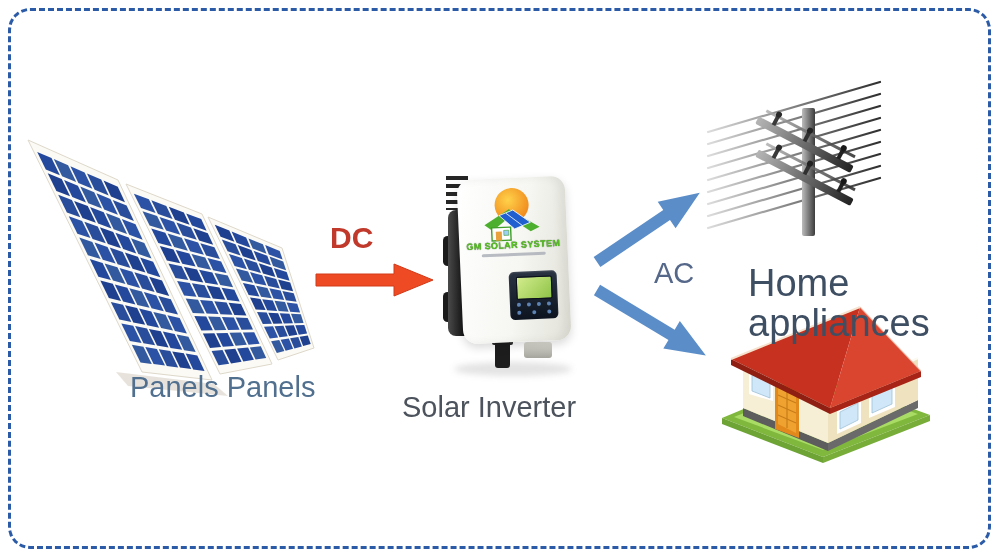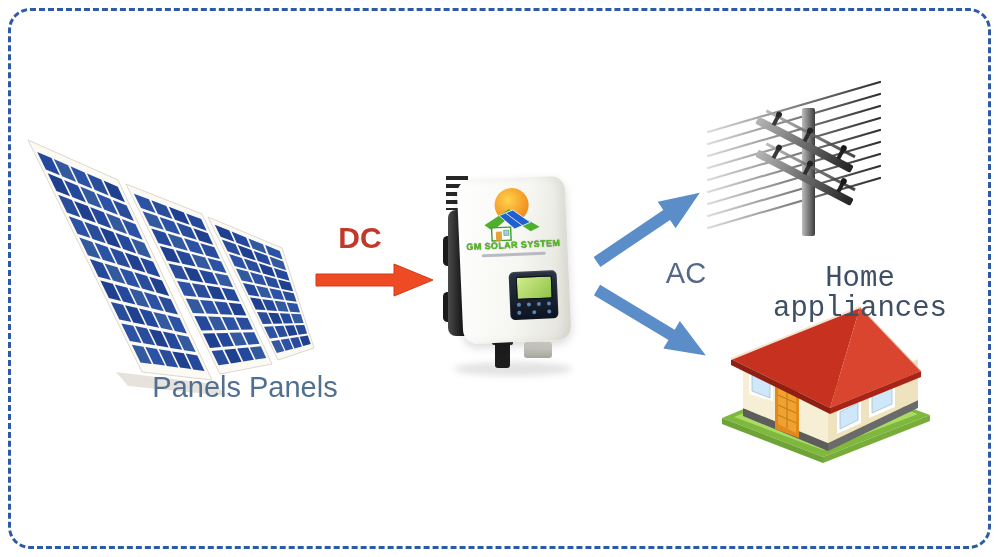--- a/index.html
+++ b/index.html
@@ -5,24 +5,24 @@
   html,body{margin:0;padding:0;background:#fff;}
   .canvas{
     position:relative;width:999px;height:557px;background:#ffffff;overflow:hidden;
     font-family:"Liberation Sans",sans-serif;
   }
   .frame{
     position:absolute;inset:8px;border:3px dashed var(--border,#2b5aa7);
     border-radius:22px;pointer-events:none;
   }
   .abs{position:absolute;}
-  .label{position:absolute;text-align:center;line-height:1.05;}
+  .label{position:absolute;line-height:1.05;}
   .label-panels{left:130px;top:372px;width:230px;font-size:29px;color:var(--name-text,#51708f);}
   .label-inverter{left:402px;top:392px;width:235px;font-size:29px;color:var(--inverter-text,#4d535c);}
-  .label-appliances{left:748px;top:264px;width:224px;font-size:29px;color:var(--appliances-text,#3f4f63);font-family:Liberation Mono, monospace;}
+  .label-appliances{left:748px;top:264px;width:224px;font-size:38px;color:var(--appliances-text,#3f4f63);}
   .label-dc{left:330px;top:222px;width:60px;font-size:30px;font-weight:bold;color:var(--dc-text,#c0392b);}
   .label-ac{left:654px;top:258px;width:64px;font-size:29px;font-weight:normal;color:var(--ac-text,#55688a);}
 
   svg{display:block;overflow:visible;}
   .dc-arrow{left:316px;top:262px;}
   .dc-arrow polygon{fill:var(--dc-arrow,#ee4a23);stroke:#d23a18;stroke-width:1;}
   .ac-arrow polygon{fill:var(--ac-arrow,#5b8dc9);}
   .ac-up{left:597px;top:245px;transform:rotate(-34deg);transform-origin:0 17px;}
   .ac-down{left:597px;top:273px;transform:rotate(31deg);transform-origin:0 17px;}
 
@@ -338,16 +338,17 @@
 
     <polygon points="19,59 148,7 118,108" fill="#c7311f"></polygon>
     <polygon points="148,7 209,71 118,108" fill="#da4530"></polygon>
     <polygon points="19,59 118,108 118,114 19,65" fill="#8f1f12"></polygon>
     <polygon points="209,71 118,108 118,114 209,77" fill="#a82417"></polygon>
     <line x1="19" y1="59" x2="148" y2="7" stroke="#f5e3cf" stroke-width="2"></line>
     <line x1="148" y1="7" x2="209" y2="71" stroke="#f0c9b4" stroke-width="1.2" opacity="0.7"></line>
   </svg>
 
   <div class="label label-panels">Panels Panels</div>
+  <div class="label label-inverter">Solar Inverter</div>
   <div class="label label-appliances">Home appliances</div>
   <div class="label label-dc">DC</div>
   <div class="label label-ac">AC</div>
 </div>
 
 </body></html>

